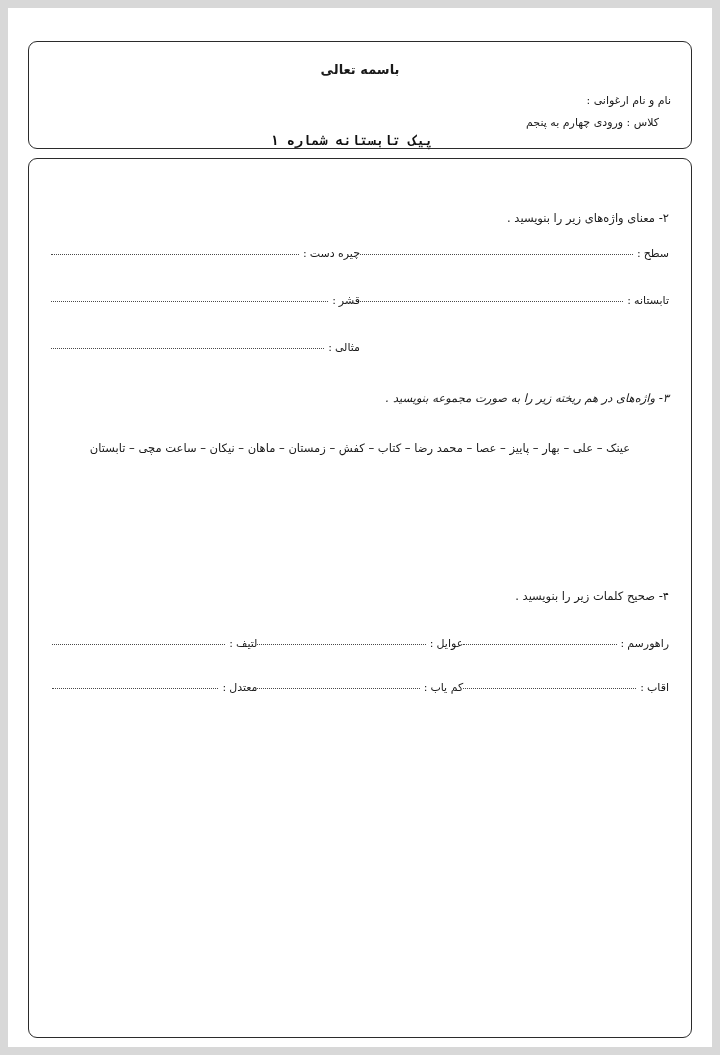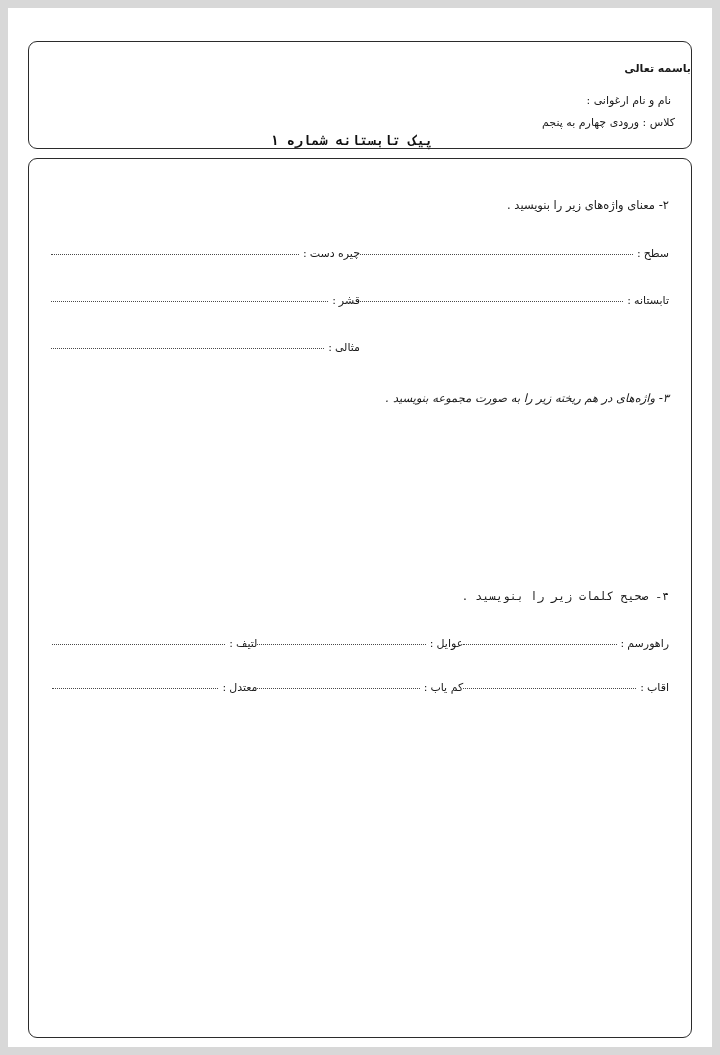--- a/index.html
+++ b/index.html
@@ -37,38 +37,38 @@
     left: 20px;
     top: 33px;
     width: 664px;
     height: 108px;
   }
   .basmala {
     position: absolute;
     top: 20px;
     left: 0;
     right: 0;
-    text-align: right;
-    font-size: 11px;
+    text-align: center;
+    font-size: 13px;
     font-weight: bold;
     color: #1a1a1a;
     letter-spacing: 0;
   }
   .field-name {
     position: absolute;
     top: 52px;
     right: 20px;
     font-size: 11px;
     color: #1a1a1a;
     white-space: nowrap;
   }
   .field-class {
     position: absolute;
     top: 74px;
-    right: 16px;
+    right: 32px;
     font-size: 11px;
     color: #1a1a1a;
     white-space: nowrap;
   }
   .sheet-title {
     position: absolute;
     top: 90px;
     right: 258px;
     font-size: 13.5px;
     font-weight: bold;
@@ -150,21 +150,21 @@
 
   <div class="sheet-box header-box">
     <div class="basmala">باسمه تعالی</div>
     <div class="field-name">نام و نام ارغوانی :</div>
     <div class="field-class">کلاس : ورودی چهارم به پنجم</div>
     <div class="sheet-title">پیک تابستانه شماره ۱</div>
   </div>
 
   <div class="sheet-box body-box">
 
-    <div class="q-text" style="top: 39px; margin-left: 31px;">۲- معنای واژه‌های زیر را بنویسید .</div>
+    <div class="q-text" style="top: 52px; margin-left: 31px;">۲- معنای واژه‌های زیر را بنویسید .</div>
 
     <div class="blank-row" style="top: 88px;">
       <div class="blank-cell cell-w-half">
         <span class="blank-label">سطح</span>
         <span class="blank-colon">:</span>
         <span class="blank-line"></span>
       </div>
       <div class="blank-cell cell-w-half">
         <span class="blank-label">چیره دست</span>
         <span class="blank-colon">:</span>
@@ -187,22 +187,23 @@
 
     <div class="blank-row" style="top: 182px;">
       <div class="blank-cell cell-w-half" style="margin-right:50%;">
         <span class="blank-label">مثالی</span>
         <span class="blank-colon">:</span>
         <span class="blank-line"></span>
       </div>
     </div>
 
     <div class="q-text" style="top: 232px; font-style: italic;">۳- واژه‌های در هم ریخته زیر را به صورت مجموعه بنویسید .</div>
-
-    <div class="q-text" style="top: 430px; font-family: Liberation Mono, monospace;">۴- صحیح کلمات زیر را بنویسید .</div>
+    <div class="word-list" style="top: 282px;">عینک – علی – بهار – پاییز – عصا – محمد رضا – کتاب – کفش – زمستان – ماهان – نیکان – ساعت مچی – تابستان</div>
+
+    <div class="q-text" style="top: 430px;">۴- صحیح کلمات زیر را بنویسید .</div>
 
     <div class="blank-row" style="top: 478px;">
       <div class="blank-cell cell-w-third">
         <span class="blank-label">راهورسم</span>
         <span class="blank-colon">:</span>
         <span class="blank-line"></span>
       </div>
       <div class="blank-cell cell-w-third">
         <span class="blank-label">عوایل</span>
         <span class="blank-colon">:</span>

